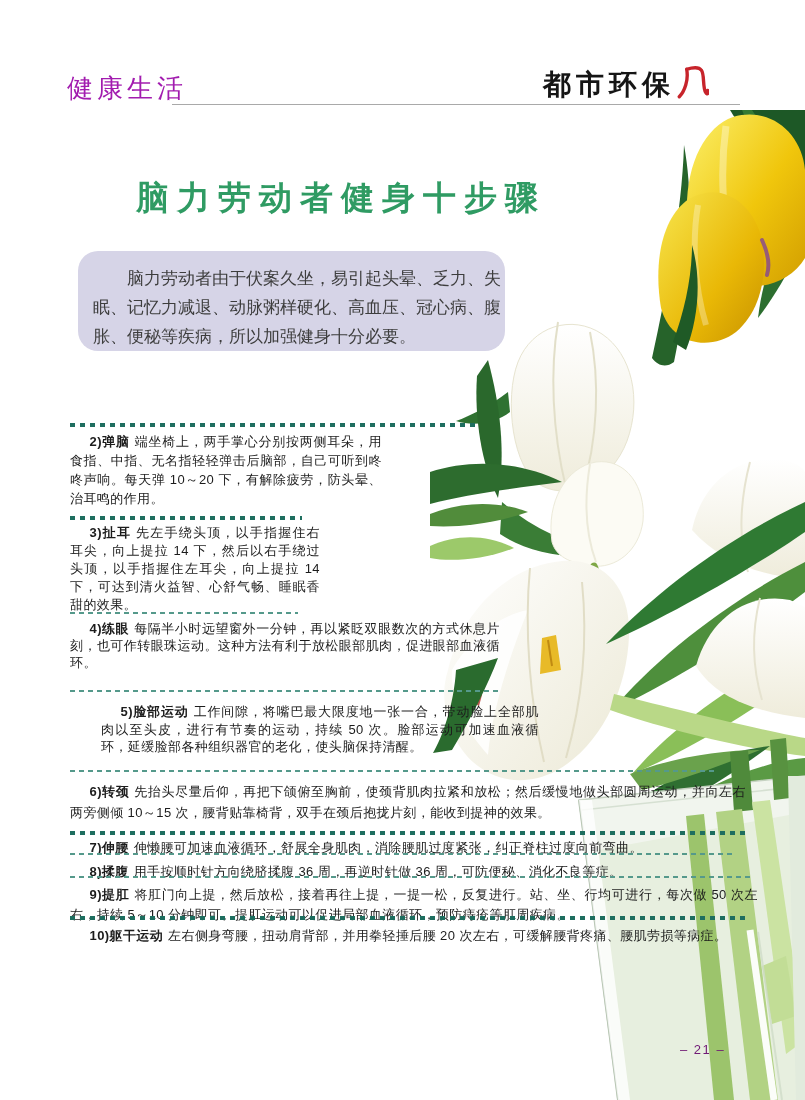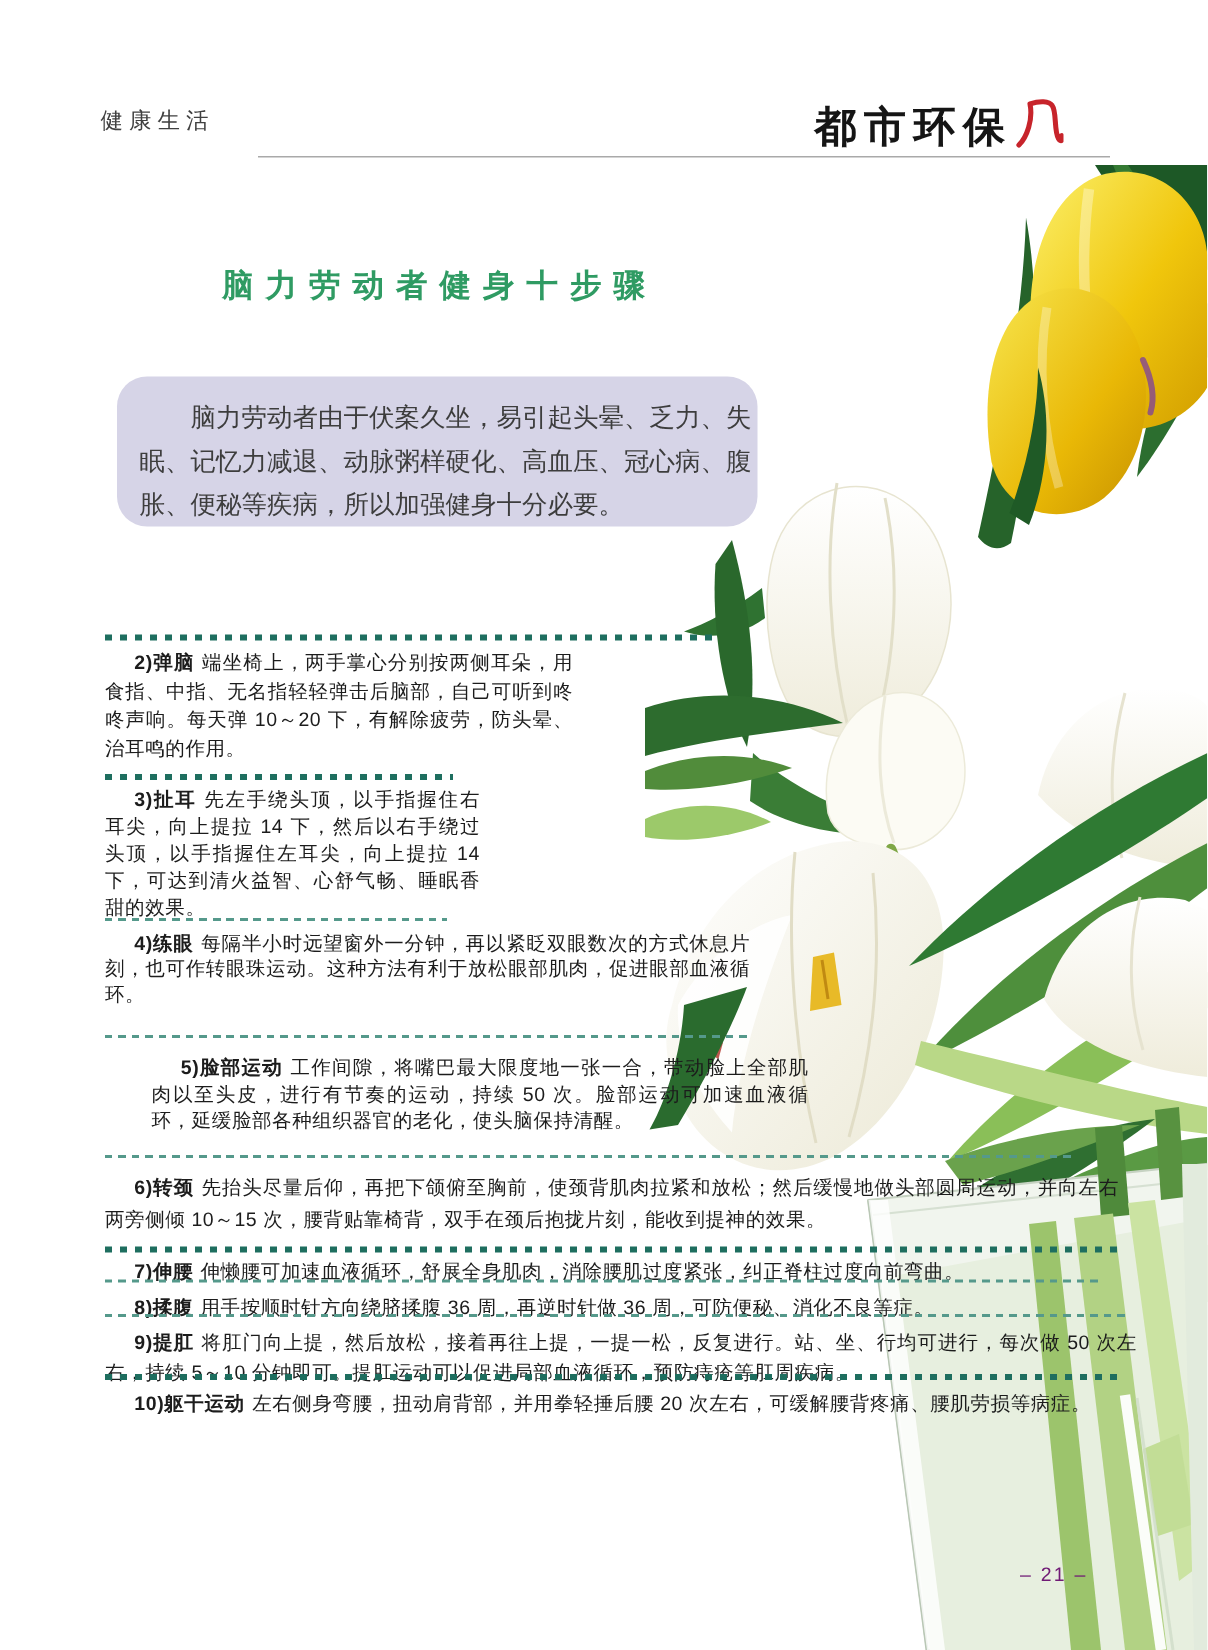--- a/index.html
+++ b/index.html
@@ -5,38 +5,38 @@
   html,body{margin:0;padding:0;background:#ffffff;}
   .page{
     position:relative;width:805px;height:1100px;margin:0 auto;
     background:#ffffff;overflow:hidden;
     font-family:"Liberation Sans","DejaVu Sans",sans-serif;
     color:#1c1c1c;
   }
   
   .section-label{
     position:absolute;left:67px;top:71px;
-    font-size:15px;letter-spacing:4px;color:#404040;font-family:Liberation Serif, serif;
+    font-size:26px;letter-spacing:4px;color:#a21caf;font-family:Liberation Serif, serif;
   }
   .brand{
     position:absolute;left:543px;top:66px;display:flex;align-items:flex-start;
   }
   .brand-text{
     font-size:28px;font-weight:bold;letter-spacing:5px;color:#151515;
     font-family:Liberation Sans, sans-serif;
   }
   .brand-mark{width:32px;height:38px;margin-left:2px;margin-top:-2px;}
   .header-rule{
     position:absolute;left:172px;top:104px;width:568px;height:1px;background:#a9a9a9;
   }
   
   .title{
-    position:absolute;left:148px;top:176px;
+    position:absolute;left:136px;top:176px;
     font-family:Liberation Sans, sans-serif;
-    font-weight:bold;font-size:21px;letter-spacing:8px;color:#2f9b63;
+    font-weight:bold;font-size:33px;letter-spacing:8px;color:#2f9b63;
   }
   
   .intro-box{
     position:absolute;left:78px;top:251px;width:427px;height:100px;
     background:#d6d4e7;border-radius:20px;
   }
   .intro-text{
     margin:0;padding:13px 4px 0 15px;
     font-family:"Liberation Serif","DejaVu Serif",serif;
     font-size:17px;line-height:29px;color:#3d3d3d;

